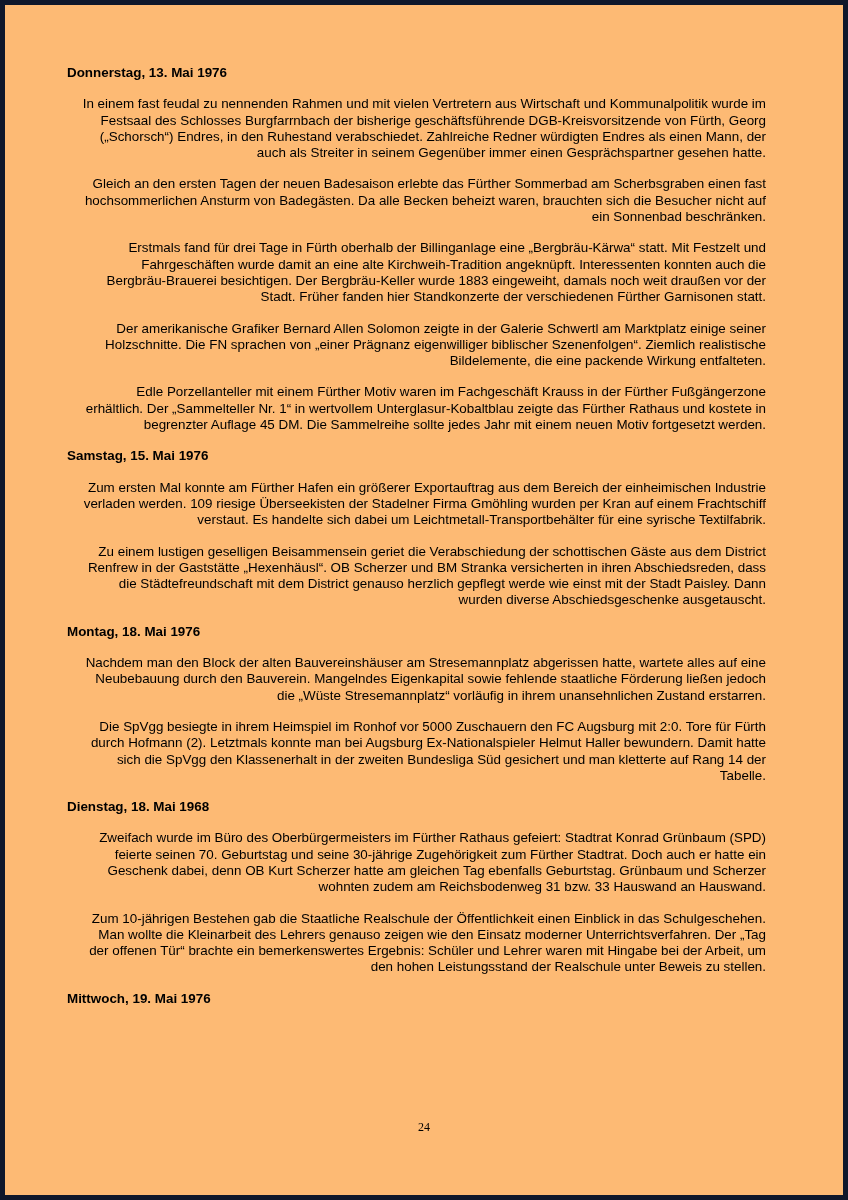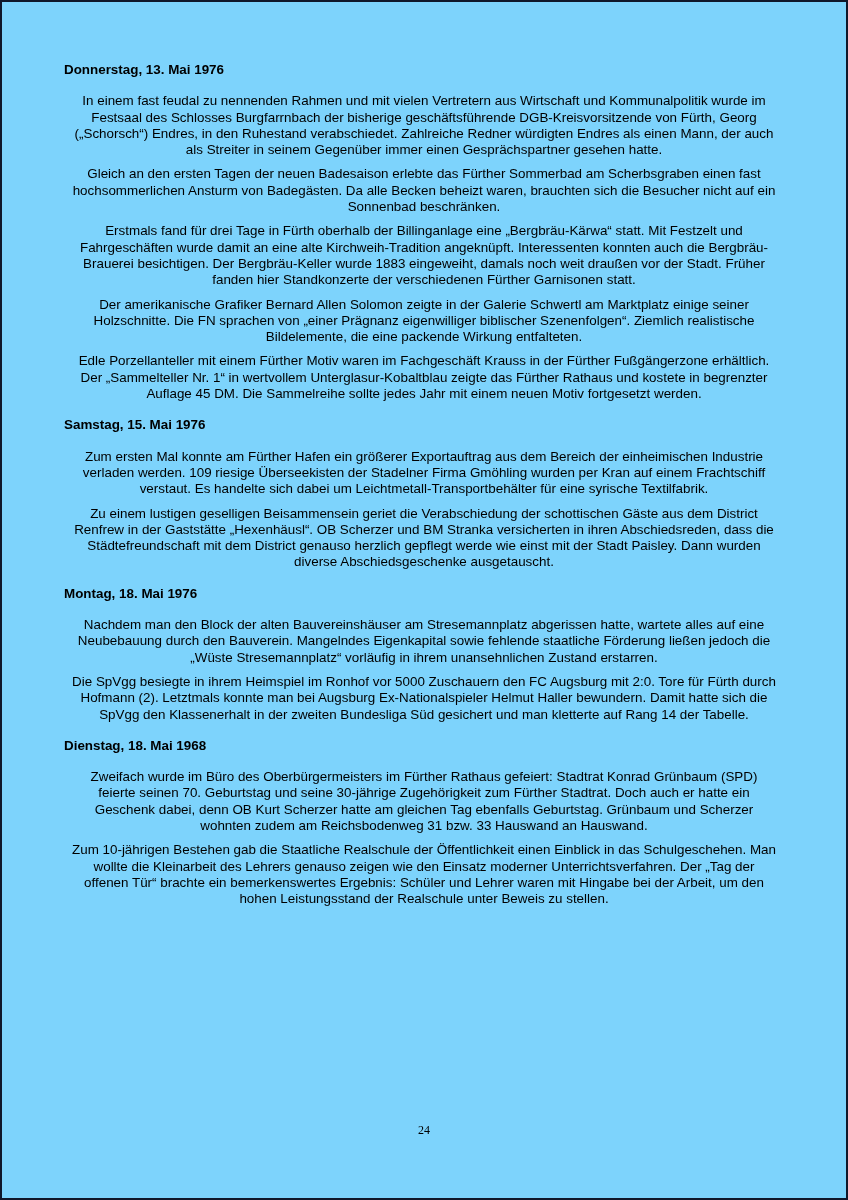--- a/index.html
+++ b/index.html
@@ -1,43 +1,43 @@
 <!DOCTYPE html>
 <html><head>
 <meta charset="utf-8">
 <style>
   html, body { margin: 0; padding: 0; background: #e8e8e8; }
   .page {
     position: relative;
     width: 848px;
     height: 1200px;
     margin: 0 auto;
-    background: #7dd3fc;
+    background: #fdba74;
     box-sizing: border-box;
-    border: 2px solid #0f172a;
+    border: 5px solid #0f172a;
     overflow: hidden;
     font-family: "Liberation Sans", "DejaVu Sans", sans-serif;
     color: #000000;
   }
   .content {
     padding: 60px 62px 0 62px;
   }
   .section { margin: 0; }
   .section h2 {
     font-size: 13.4px;
     line-height: 16.3px;
     font-weight: bold;
     margin: 15px 0;
   }
   .section:first-child h2 { margin-top: 0; }
   .section p {
     font-size: 13.4px;
     line-height: 16.3px;
-    margin: 8px;
-    text-align: center;
+    margin: 15px;
+    text-align: right;
   }
   .section p.gap-before { margin-top: 15px; }
   .footer {
     position: absolute;
     left: 0;
     bottom: 60px;
     width: 100%;
     text-align: center;
     font-family: "Liberation Serif", "DejaVu Serif", serif;
     font-size: 12px;
@@ -74,18 +74,19 @@
       <p>Die SpVgg besiegte in ihrem Heimspiel im Ronhof vor 5000 Zuschauern den FC Augsburg mit 2:0. Tore für Fürth durch Hofmann (2). Letztmals konnte man bei Augsburg Ex-Nationalspieler Helmut Haller bewundern. Damit hatte sich die SpVgg den Klassenerhalt in der zweiten Bundesliga Süd gesichert und man kletterte auf Rang 14 der Tabelle.</p>
     </div>
 
     <div class="section">
       <h2>Dienstag, 18. Mai 1968</h2>
       <p>Zweifach wurde im Büro des Oberbürgermeisters im Fürther Rathaus gefeiert: Stadtrat Konrad Grünbaum (SPD) feierte seinen 70. Geburtstag und seine 30-jährige Zugehörigkeit zum Fürther Stadtrat. Doch auch er hatte ein Geschenk dabei, denn OB Kurt Scherzer hatte am gleichen Tag ebenfalls Geburtstag. Grünbaum und Scherzer wohnten zudem am Reichsbodenweg 31 bzw. 33 Hauswand an Hauswand.</p>
       <p>Zum 10-jährigen Bestehen gab die Staatliche Realschule der Öffentlichkeit einen Einblick in das Schulgeschehen. Man wollte die Kleinarbeit des Lehrers genauso zeigen wie den Einsatz moderner Unterrichtsverfahren. Der „Tag der offenen Tür“ brachte ein bemerkenswertes Ergebnis: Schüler und Lehrer waren mit Hingabe bei der Arbeit, um den hohen Leistungsstand der Realschule unter Beweis zu stellen.</p>
     </div>
 
     <div class="section">
+      <h2>Mittwoch, 19. Mai 1976</h2>
     </div>
 
   </div>
 
   <div class="footer">24</div>
 </div>
 
 </body></html>

